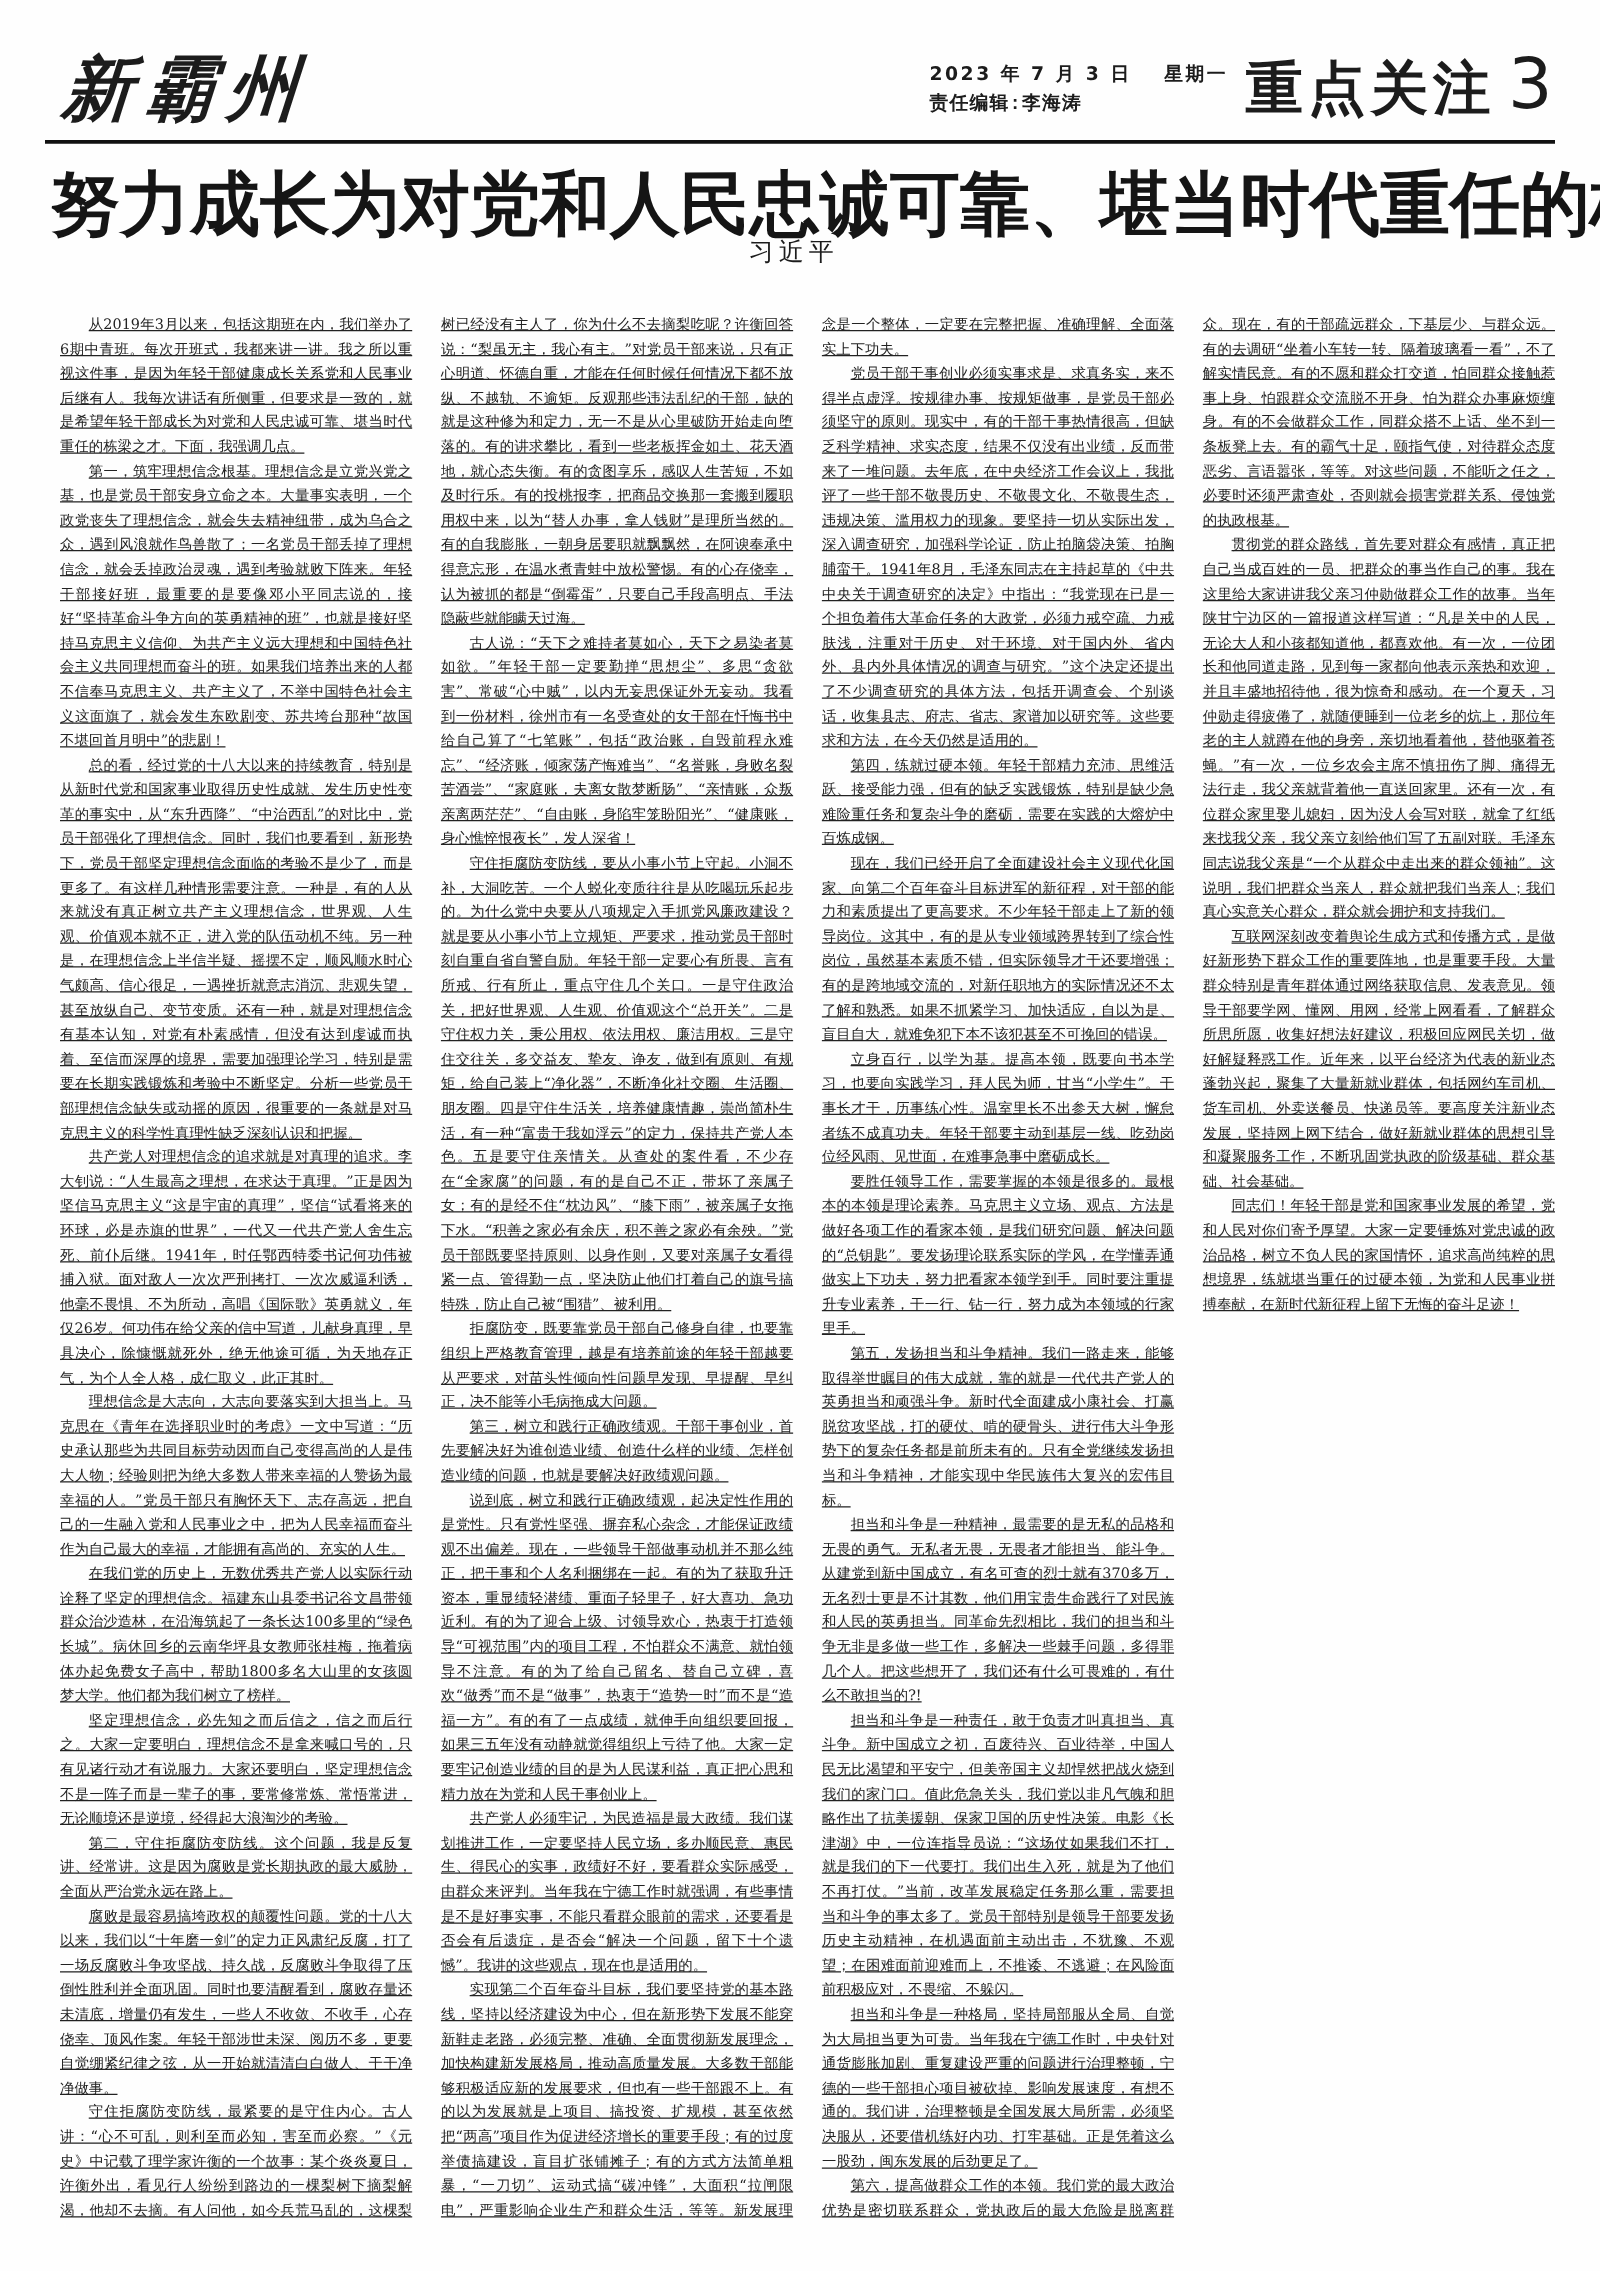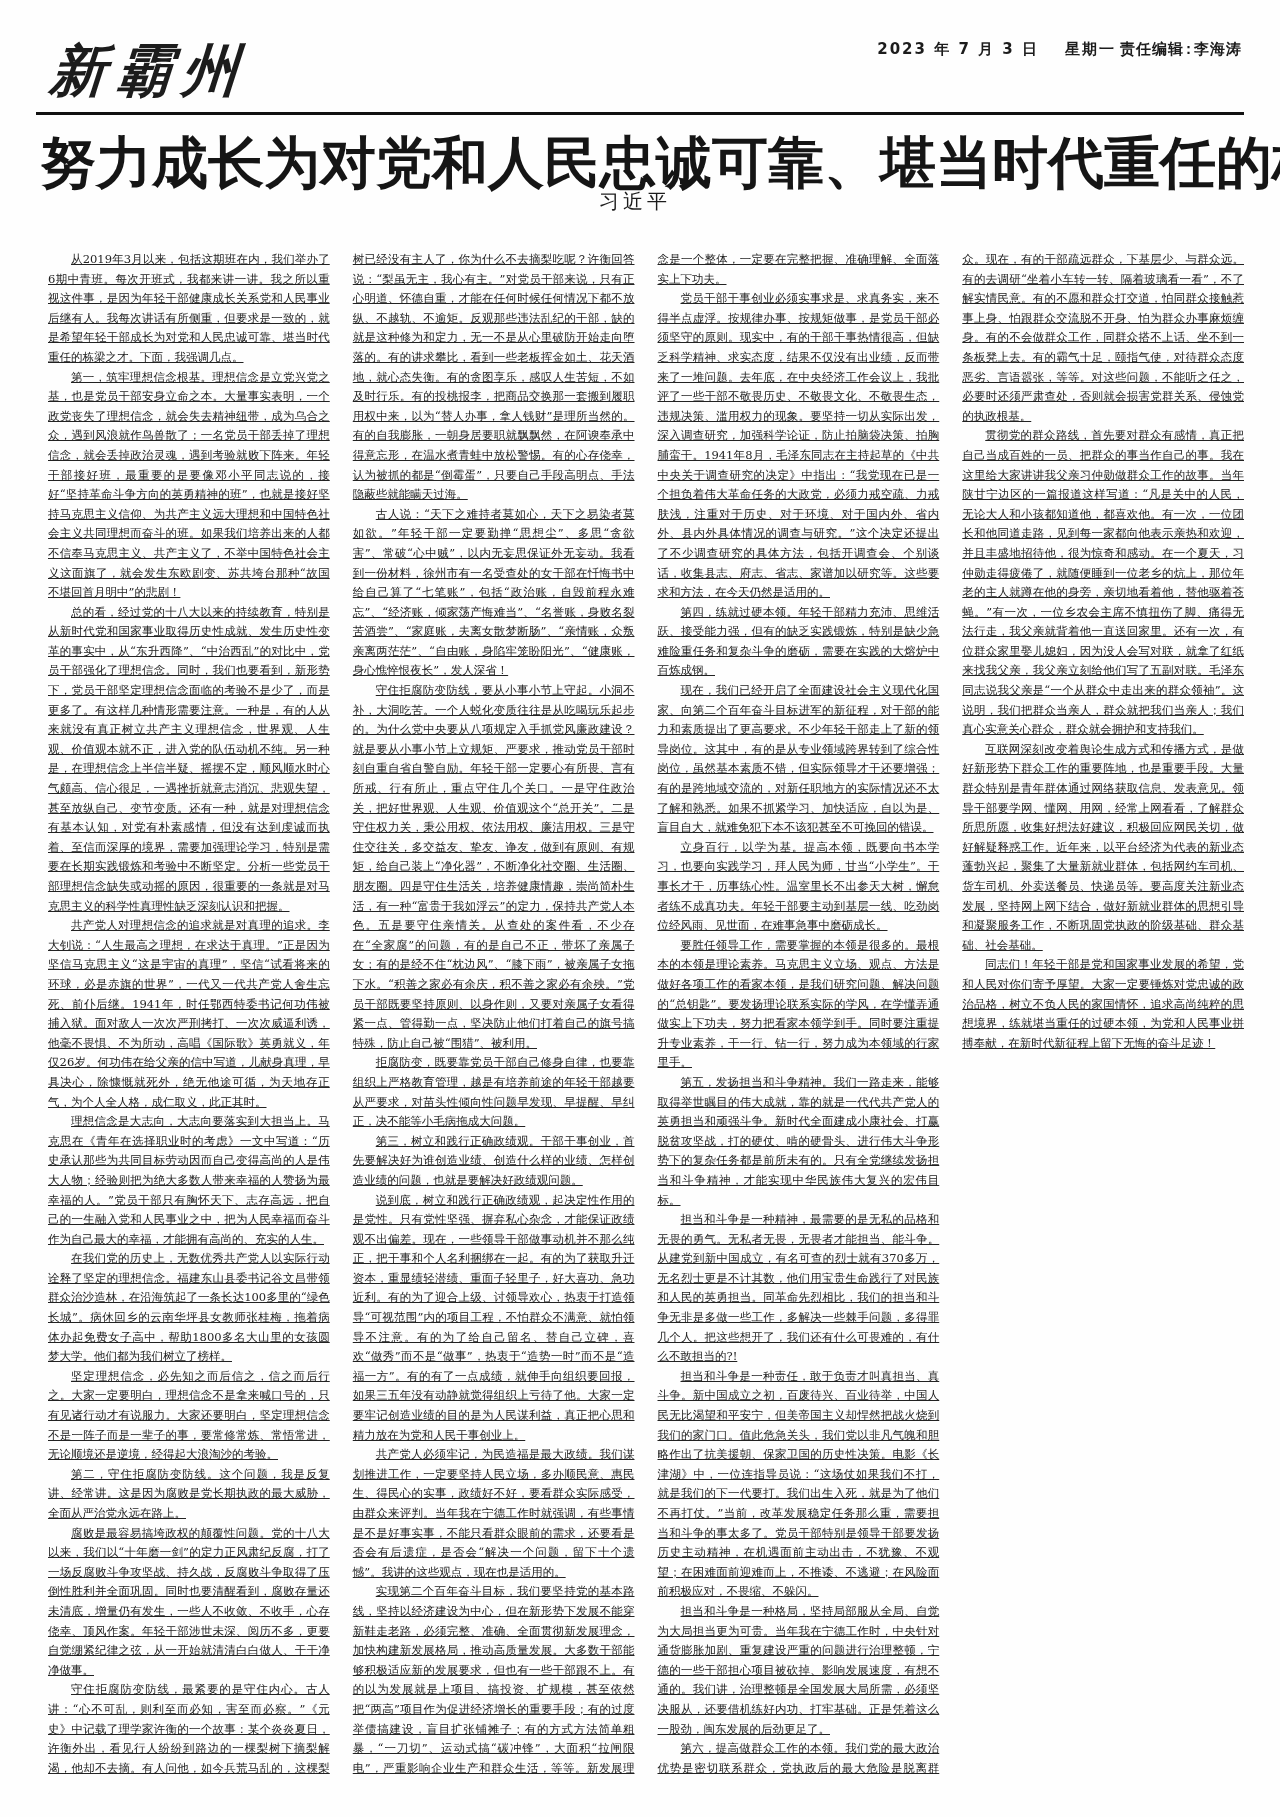--- a/index.html
+++ b/index.html
@@ -2,21 +2,21 @@
 <html><head>
 <meta charset="utf-8">
 <style>
   html,body{margin:0;padding:0;background:#e8e8e8;}
   .page{position:relative;width:1280px;height:1817px;margin:0 auto;background:#fefefe;overflow:hidden;
         font-family:"DejaVu Serif","Liberation Serif",serif;color:#1c1c1c;}
   
   .masthead{position:absolute;left:50px;top:34px;font-size:56px;font-weight:900;font-style:italic;
             letter-spacing:10px;transform:skew(-4deg);font-family:"DejaVu Serif","Liberation Serif",serif;}
   .header-right{position:absolute;right:38px;top:40px;display:flex;align-items:center;gap:14px;}
-  .header-meta{display:flex;flex-direction:row;align-items:flex-start;gap:4px;
+  .header-meta{display:flex;flex-direction:column;align-items:flex-start;gap:4px;
                font-family:"DejaVu Sans","Liberation Sans",sans-serif;font-size:15px;font-weight:700;}
   .date-row{display:flex;gap:26px;white-space:nowrap;letter-spacing:2px;}
   .editor-row{letter-spacing:1px;font-family:Liberation Mono, monospace;}
   .section-title{display:flex;align-items:baseline;gap:10px;white-space:nowrap;
                  font-family:"DejaVu Sans","Liberation Sans",sans-serif;}
   .section-name{font-size:46px;font-weight:900;letter-spacing:4px;}
   .page-number{font-size:56px;font-weight:400;line-height:1;}
   .header-rule{position:absolute;left:36px;right:36px;top:112px;height:3px;background:#111;}
   
   .headline{position:absolute;left:40px;right:40px;top:126px;text-align:center;
@@ -37,20 +37,24 @@
 
   <div class="masthead">新霸州</div>
 
   <div class="header-right">
     <div class="header-meta">
       <div class="date-row">
         <span>2023 年 7 月 3 日</span>
         <span>星期一</span>
       </div>
       <div class="editor-row">责任编辑:李海涛</div>
+    </div>
+    <div class="section-title">
+      <span class="section-name">重点关注</span>
+      <span class="page-number">3</span>
     </div>
   </div>
 
   <div class="header-rule"></div>
 
   <div class="headline">努力成长为对党和人民忠诚可靠、堪当时代重任的栋梁之才</div>
   <div class="byline">习近平</div>
 
   <div class="article-body">
       <p class="para">从2019年3月以来，包括这期班在内，我们举办了6期中青班。每次开班式，我都来讲一讲。我之所以重视这件事，是因为年轻干部健康成长关系党和人民事业后继有人。我每次讲话有所侧重，但要求是一致的，就是希望年轻干部成长为对党和人民忠诚可靠、堪当时代重任的栋梁之才。下面，我强调几点。</p>

